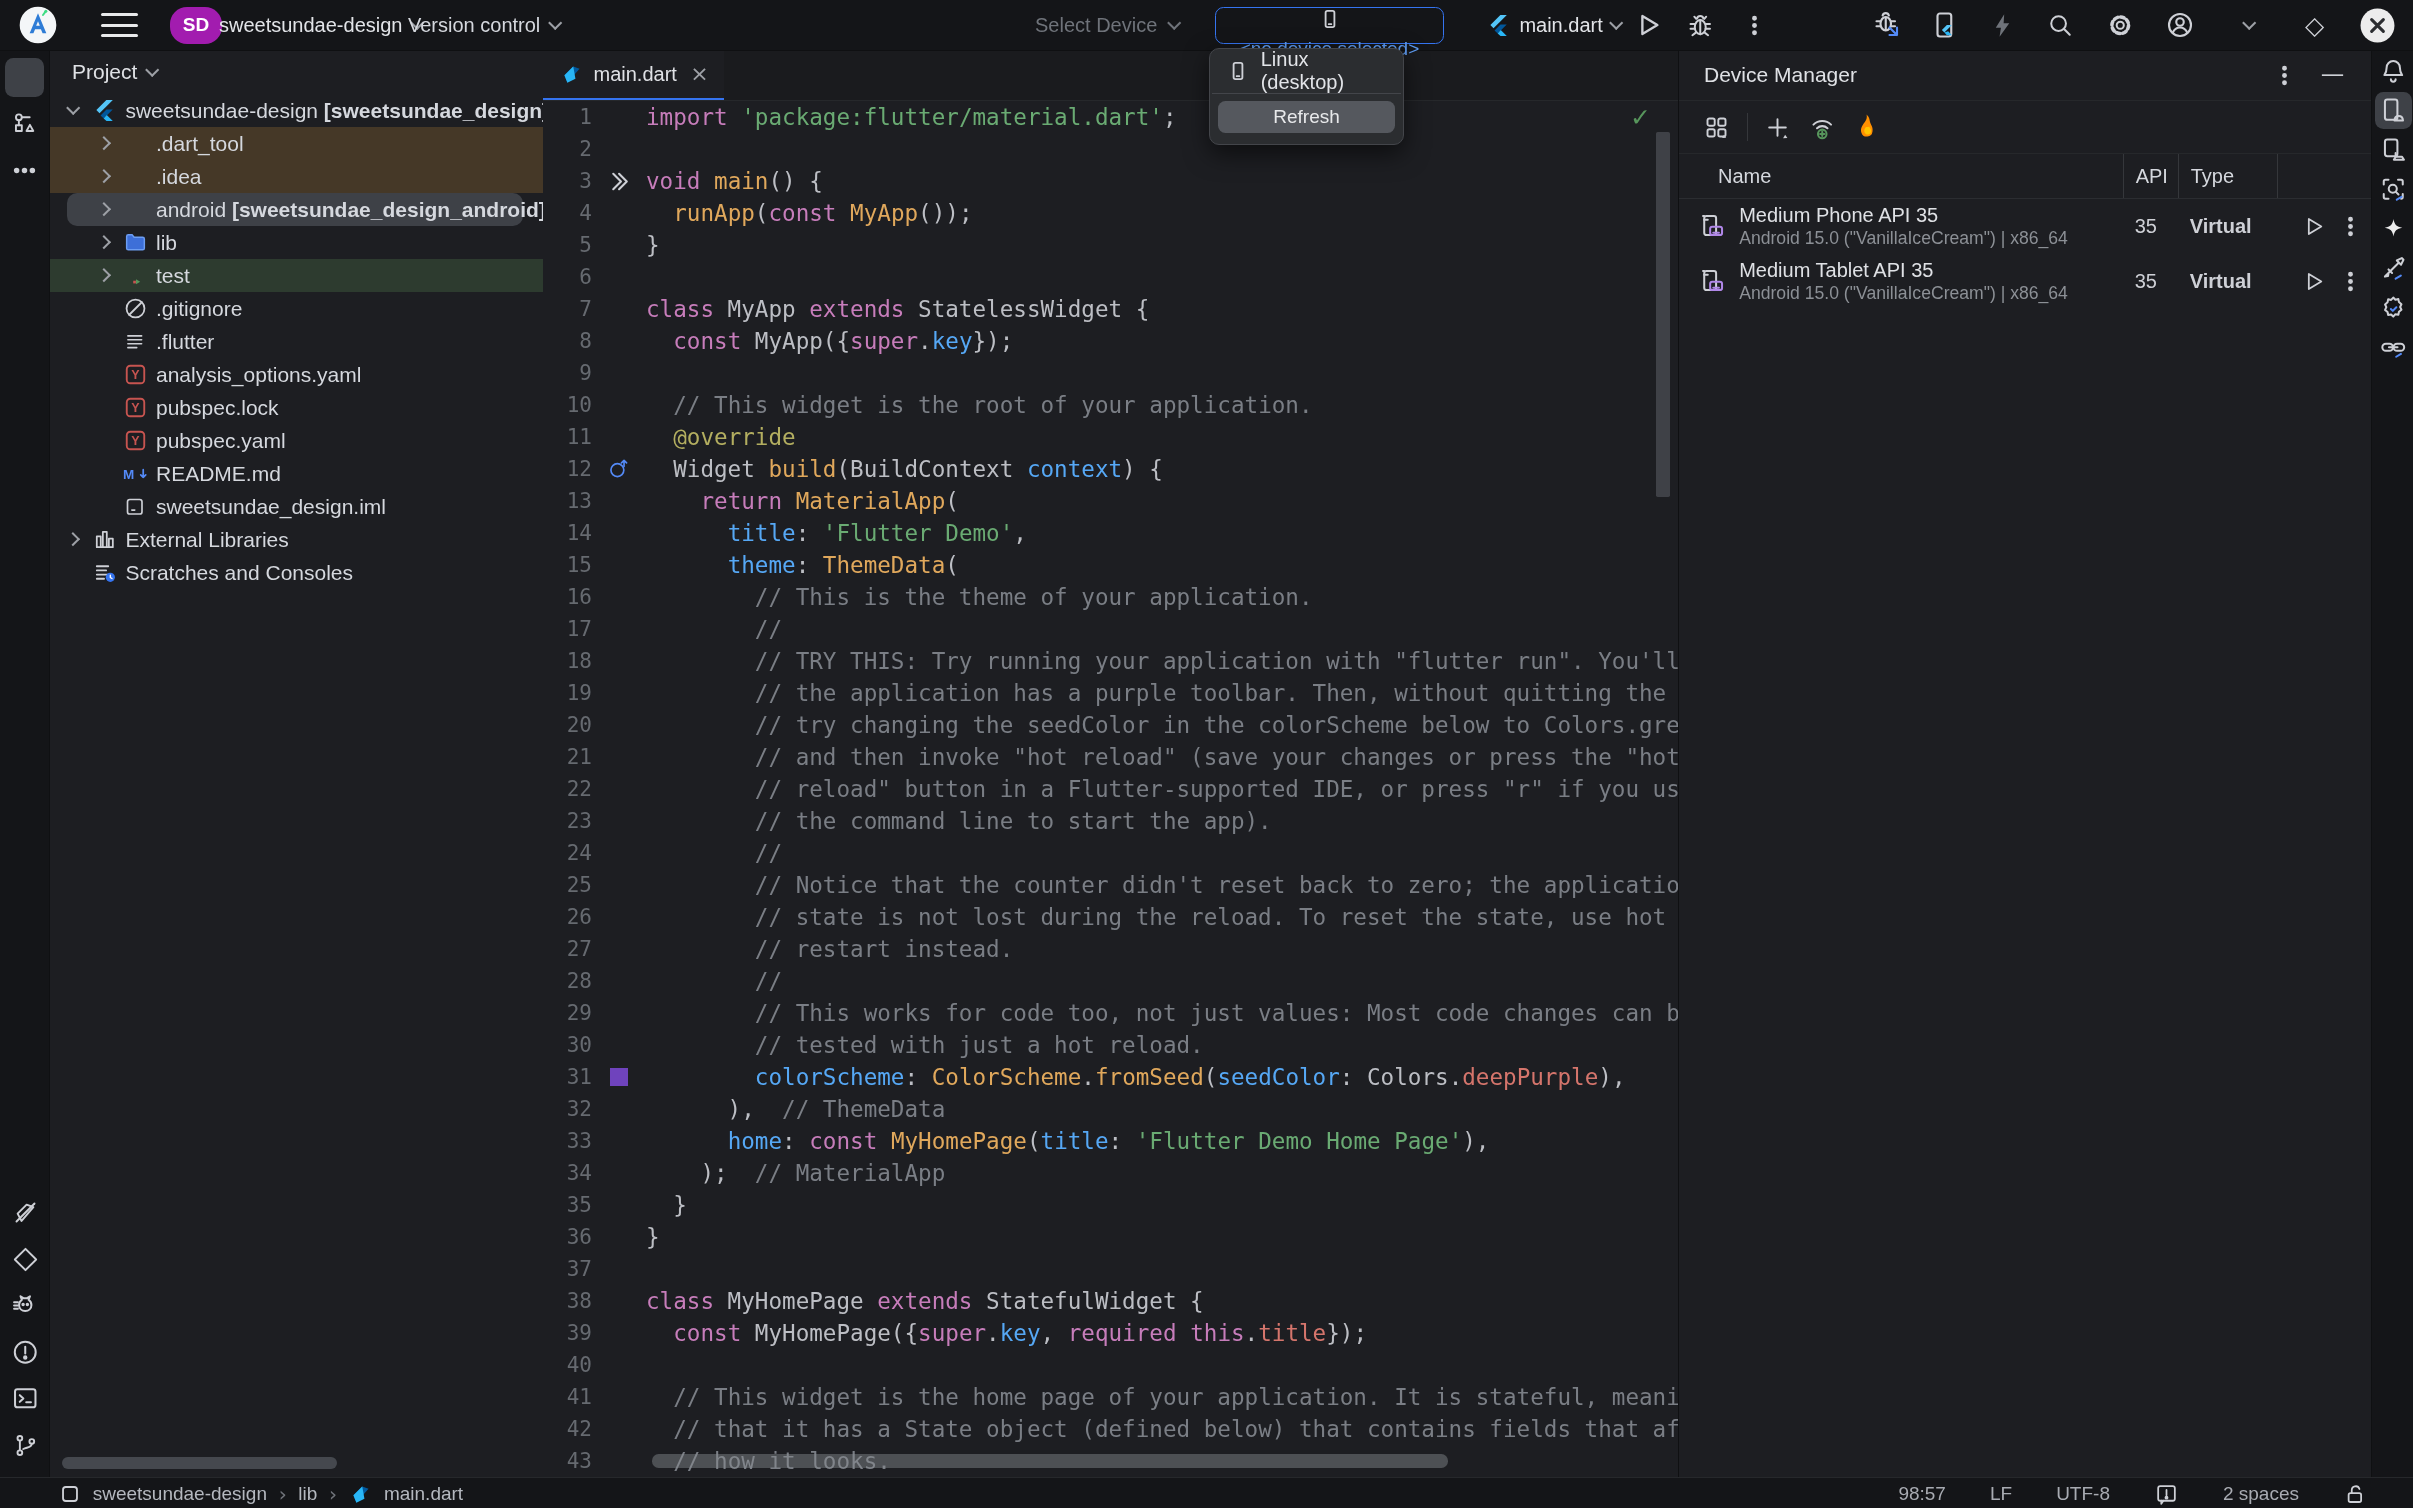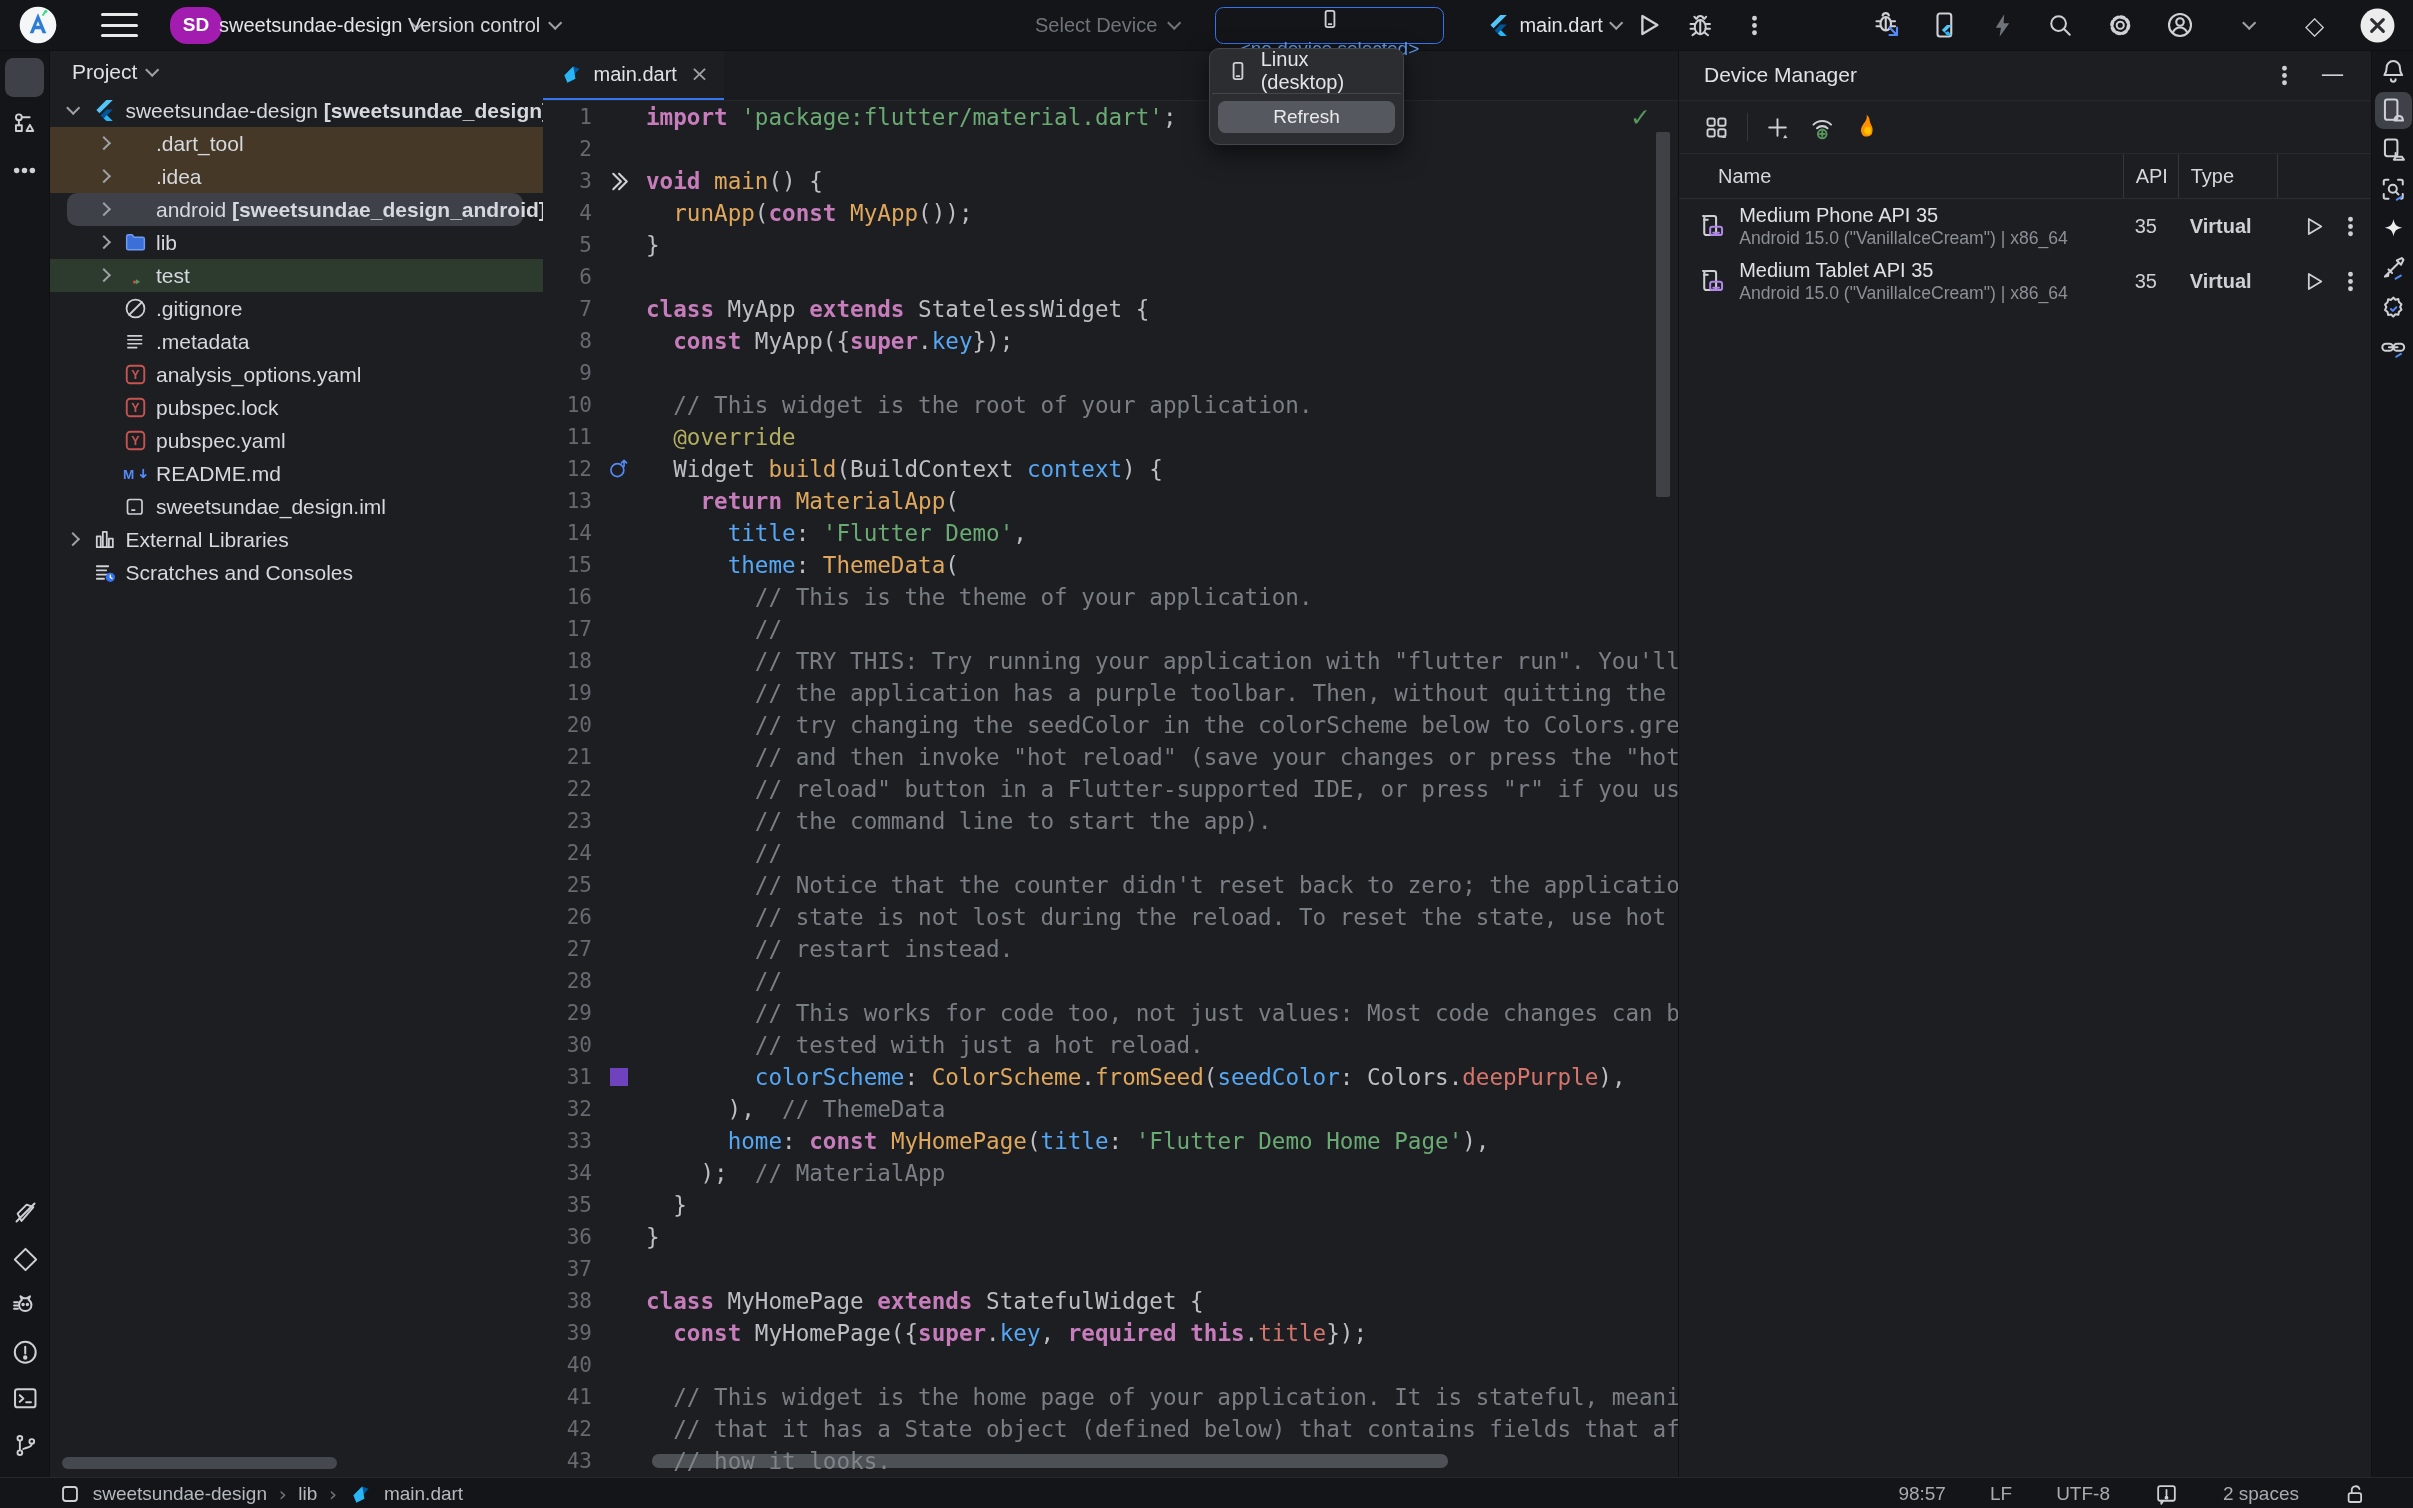--- a/index.html
+++ b/index.html
@@ -59,21 +59,21 @@
 
   
   #editor{left:543px;top:50px;width:1135px;height:1427px;background:#1D1E22;overflow:hidden;}
   #tabbar{height:50px;background:#1A1B1E;border-bottom:0.8px solid #26282B;display:flex;}
   #tab{display:flex;align-items:center;gap:10px;padding:0 15px 0 17px;background:#1D1E22;border-bottom:2.5px solid #3574F0;box-sizing:border-box;font-size:20px;color:#DFE1E5;}
   #tab .x{color:#9DA0A6;font-size:22px;margin-left:3.4px;}
   #code{position:relative;font-family:"DejaVu Sans Mono",monospace;font-size:22.6px;line-height:32px;}
   .cl{display:flex;height:32px;white-space:pre;}
   .cl .num{width:49px;flex:none;text-align:right;color:#666A70;font-size:21px;}
   .cl .gslot{width:54px;flex:none;display:flex;align-items:center;justify-content:center;}
-  .seg-kw{color:#C77DBB;font-weight:bold;} .seg-str{color:#6AAB73;} .seg-cmt{color:#7A7E85;}
+  .seg-kw{color:#C77DBB;} .seg-str{color:#6AAB73;} .seg-cmt{color:#7A7E85;}
   .seg-fn{color:#E0A85C;} .seg-arg{color:#56A8F5;} .seg-ann{color:#B3AE60;}
   .seg-fld{color:#D5756C;} .seg-pl{color:#BCBEC4;}
   #insp-check{left:1087px;top:55px;font-size:25px;color:#57965C;font-weight:bold;}
   #ed-vscroll{left:1113px;top:82px;width:14.2px;height:365px;background:#45484E;border-radius:1.7px;opacity:.85;}
   #ed-hscroll{left:109px;top:1404px;width:796px;height:14.2px;background:#8A8D92;opacity:.45;border-radius:6.7px;}
 
   
   #dm{left:1678px;top:50px;width:693px;height:1427px;background:#1D1E22;border-left:0.8px solid #0f1012;box-sizing:border-box;}
   #dm-header{height:50px;display:flex;align-items:center;padding:0 13.4px 0 25px;font-size:21px;color:#DFE1E5;border-bottom:0.8px solid #26282B;}
   #dm-header .sp{flex:1;}
@@ -420,21 +420,21 @@
         </span>
         <span class="lbl">.gitignore</span>
       </div>
       <div class="trow" style="position: relative; padding-left: 44px;">
         <span class="chevslot"></span>
         <span class="iconslot">
           <svg width="23.5" height="23.5" viewBox="0 0 24 24" fill="none" stroke="#CED0D6" stroke-width="1.7" stroke-linecap="round" stroke-linejoin="round">
             <path d="M5 6h14M5 10h14M5 14h14M5 18h9"></path>
           </svg>
         </span>
-        <span class="lbl">.metadata</span>
+        <span class="lbl">.flutter</span>
       </div>
       <div class="trow" style="position: relative; padding-left: 44px;">
         <span class="chevslot"></span>
         <span class="iconslot">
           <svg width="25" height="25" viewBox="0 0 24 24" style="font-size:25px">
             <rect x="3.6" y="3.6" width="16.8" height="16.8" rx="3.4" fill="none" stroke="#C75450" stroke-width="1.8"></rect>
             <text x="12" y="16.8" text-anchor="middle" font-size="12" font-weight="bold" fill="#C75450" font-family="Liberation Sans, sans-serif">Y</text>
           </svg>
         </span>
         <span class="lbl">analysis_options.yaml</span>

